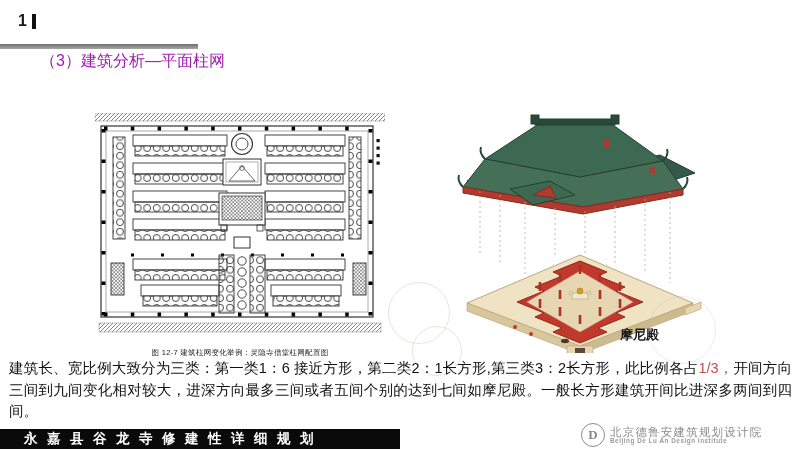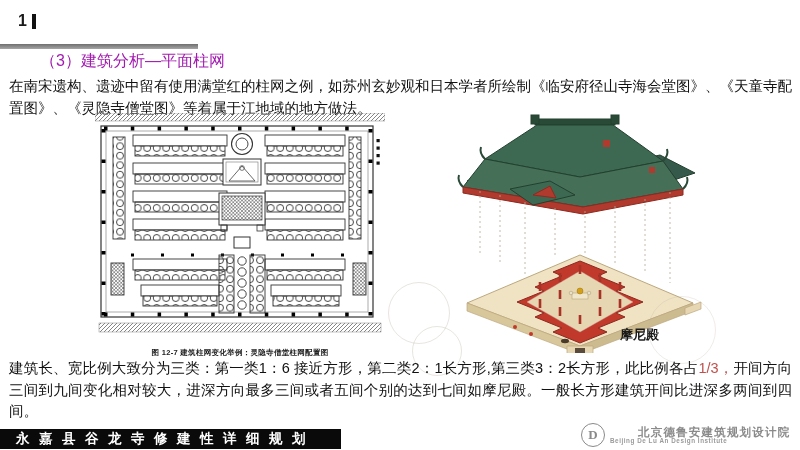--- a/index.html
+++ b/index.html
@@ -13,54 +13,53 @@
            background:linear-gradient(#6f6f6f,#a6a6a6);}
   .subtitle{position:absolute;left:40px;top:51px;font-size:16px;color:#a21caf;}
   
   .para{position:absolute;left:9px;width:783px;font-size:14.5px;line-height:21.5px;
         text-align:justify;color:#111;}
   .p1{top:76px;}
   .p2{top:358px;}
   .red{color:#c0504d;}
   
   .plan-wrap{position:absolute;left:95px;top:113px;width:290px;}
-  .plan-caption{width:290px;margin-top:4px;text-align:center;font-size:7.5px;font-weight:bold;
+  .plan-caption{width:290px;margin-top:4px;text-align:center;font-size:7.5px;font-weight:normal;
                 color:#222;letter-spacing:0.3px;}
   
   .temple-wrap{position:absolute;left:455px;top:103px;width:250px;height:250px;font-weight:bold;}
   
   .wm{position:absolute;border:1px solid rgba(180,170,150,0.30);border-radius:50%;}
   .wm1{left:388px;top:282px;width:60px;height:60px;}
   .wm2{left:412px;top:326px;width:48px;height:48px;}
   .wm3{left:648px;top:296px;width:66px;height:66px;border-color:rgba(180,170,150,0.22);}
   
-  .footer-bar{position:absolute;left:0;top:429px;width:341px;height:20px;background:#0a0a0a;
+  .footer-bar{position:absolute;left:0;top:429px;width:400px;height:20px;background:#0a0a0a;
               color:#fff;font-size:13.5px;font-weight:bold;line-height:20px;
-              padding-left:16px;letter-spacing:9.5px;white-space:nowrap;box-sizing:border-box;}
+              padding-left:24px;letter-spacing:9.5px;white-space:nowrap;box-sizing:border-box;}
   .logo{position:absolute;left:581px;top:423px;display:flex;align-items:center;gap:5px;}
   .logo-icon{width:22px;height:22px;border:1.6px solid #8a8a8a;border-radius:50%;
              display:flex;align-items:center;justify-content:center;
              font-family:"Liberation Serif",serif;font-size:13px;font-weight:bold;color:#8a8a8a;}
   .logo-txt{display:flex;flex-direction:column;line-height:1.05;}
-  .logo-cn{font-size:11.5px;font-weight:bold;color:#8a8a8a;letter-spacing:1.2px;margin-left:28px;}
+  .logo-cn{font-size:11.5px;font-weight:normal;color:#8a8a8a;letter-spacing:1.2px;}
   .logo-en{font-size:6.3px;color:#9a9a9a;letter-spacing:0.55px;font-weight:bold;}
 </style>
 </head>
 <body>
 
 <div class="slide">
 
   <div class="hdr">
     <span class="num">1</span>
     <span class="bar"></span>
   </div>
   <div class="divider"></div>
   <div class="subtitle">（3）建筑分析—平面柱网</div>
 
-  <div class="para p1">在南宋遗构、遗迹中留有使用满堂红的柱网之例，如苏州玄妙观和日本学者所绘制《临安府径山寺海会堂图》、《天童寺配置图》、《灵隐寺僧堂图》等着属于江地域的地方做法。</div>
 
   <div class="plan-wrap">
     <svg width="290" height="227" viewBox="0 0 290 227">
       <defs>
         <pattern id="seats" width="9.5" height="10" patternUnits="userSpaceOnUse">
           <circle cx="4.7" cy="5" r="3.5" fill="#fff" stroke="#333" stroke-width="0.9"></circle>
         </pattern>
         <pattern id="seatsV" width="10" height="9.5" patternUnits="userSpaceOnUse">
           <circle cx="5" cy="4.7" r="3.5" fill="#fff" stroke="#333" stroke-width="0.9"></circle>
         </pattern>

